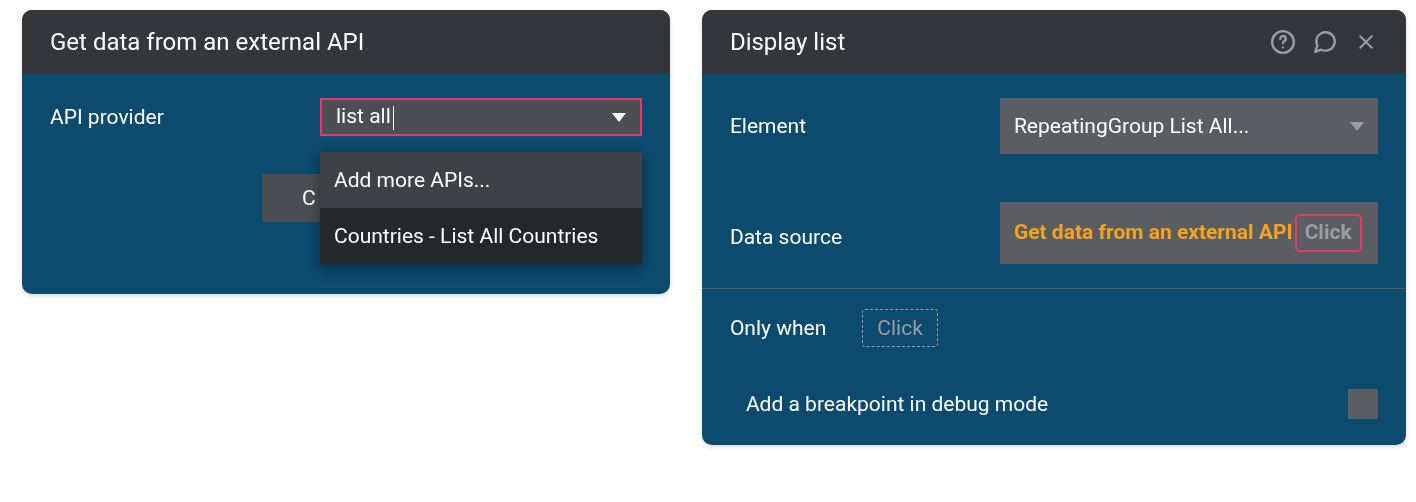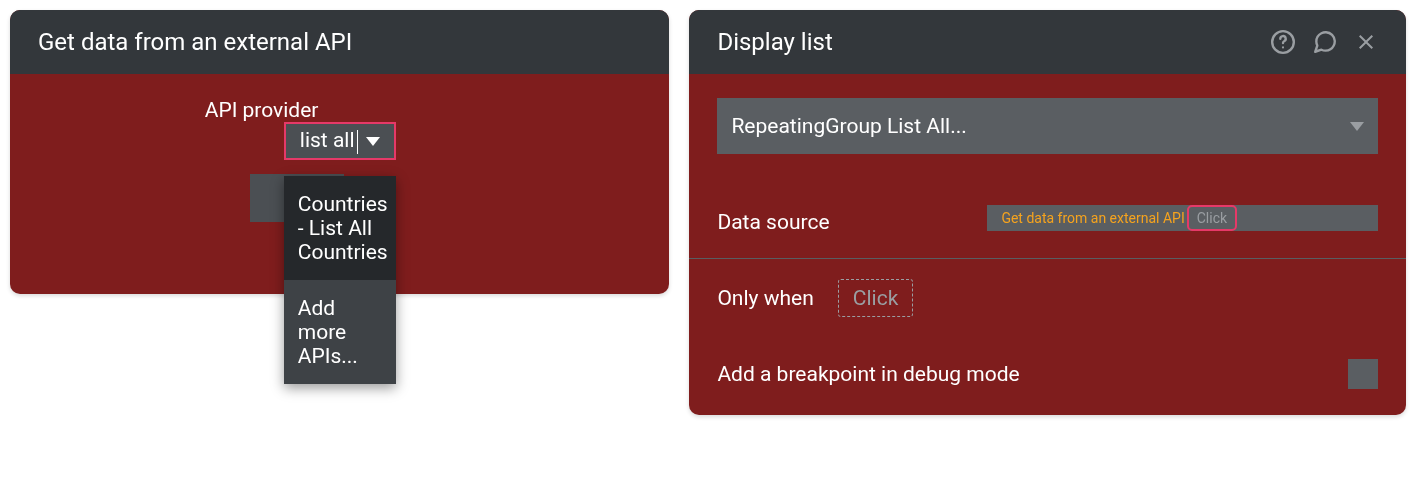--- a/index.html
+++ b/index.html
@@ -5,25 +5,26 @@
     * { box-sizing: border-box; margin: 0; padding: 0; }
     body {
       font-family: -apple-system, BlinkMacSystemFont, "Segoe UI", Roboto, "Helvetica Neue", Arial, sans-serif;
       background: #ffffff;
       padding: 10px;
       display: flex;
       gap: 20px;
       align-items: flex-start;
     }
     .panel {
-      background: #7f1d1d;
+      background: #0c4a6e;
       border-radius: 10px;
       overflow: visible;
       position: relative;
       box-shadow: 0 2px 4px rgba(0,0,0,0.15);
+      margin-left: 12px;
     }
     .panel-left { width: 680px; }
     .panel-right { width: 739px; }
     .panel-header {
       background: #33373b;
       color: #ffffff;
       font-size: 24px;
       font-weight: 400;
       padding: 18px 28px;
       display: flex;
@@ -126,24 +127,25 @@
       left: 240px;
       top: 100px;
       background: #4b4f53;
       color: #ffffff;
       font-size: 21px;
       padding: 12px 40px;
       z-index: 1;
     }
     .data-source-value {
       background: #5a5e62;
-      padding: 0 14px;
-      font-size: 14px;
+      padding: 12px 14px;
+      font-size: 21px;
       line-height: 1.6;
       flex: 1;
+      font-weight: bold;
     }
     .expr-text {
       color: #f5a31e;
     }
     .click-pill {
       display: inline-block;
       border: 2px solid #e63968;
       border-radius: 5px;
       color: #9a9ea2;
       padding: 0 8px;
@@ -156,32 +158,32 @@
       border-radius: 3px;
       color: #9a9ea2;
       padding: 6px 14px;
       font-size: 21px;
       cursor: pointer;
     }
     .only-when-row {
       display: flex;
       align-items: center;
       padding: 20px 28px;
-      gap: 24px;
+      gap: 36px;
       border-top: 1px solid #595d61;
     }
     .only-when-label {
       color: #ffffff;
       font-size: 21px;
     }
     .breakpoint-row {
       display: flex;
       align-items: center;
       justify-content: space-between;
-      padding: 22px 28px 26px 28px;
+      padding: 22px 28px 26px 44px;
     }
     .breakpoint-label {
       color: #ffffff;
       font-size: 21px;
     }
     .checkbox-square {
       width: 30px;
       height: 30px;
       background: #5a5e62;
       cursor: pointer;
@@ -206,30 +208,30 @@
 <div class="panel panel-left">
   <div class="panel-header">
     <span>Get data from an external API</span>
   </div>
   <div class="panel-body left-body">
 
     <div class="cancel-bg">
       <span>C</span>
     </div>
 
-    <div class="field-row" style="position:relative; z-index:5;flex-direction:column;">
+    <div class="field-row" style="position:relative; z-index:5;">
       <div class="field-label">API provider</div>
       <div class="field-input">
         <div class="select-box">
           <span class="select-text text-cursor">list all</span>
           <span class="caret-down"></span>
         </div>
         <div class="dropdown-menu">
+          <div class="dropdown-item secondary">Add more APIs...</div>
           <div class="dropdown-item">Countries - List All Countries</div>
-          <div class="dropdown-item secondary">Add more APIs...</div>
         </div>
       </div>
     </div>
 
   </div>
 </div>
 
 <div class="panel panel-right">
   <div class="panel-header">
     <span>Display list</span>
@@ -249,20 +251,21 @@
       <span class="header-icon">
         <svg width="24" height="24" viewBox="0 0 24 24" fill="#9a9ea2">
           <path d="M19 6.41 17.59 5 12 10.59 6.41 5 5 6.41 10.59 12 5 17.59 6.41 19 12 13.41 17.59 19 19 17.59 13.41 12z"></path>
         </svg>
       </span>
     </div>
   </div>
   <div class="panel-body">
 
     <div class="field-row">
+      <div class="field-label">Element</div>
       <div class="field-input">
         <div class="select-box-plain">
           <span class="select-text">RepeatingGroup List All...</span>
           <span class="caret-down muted"></span>
         </div>
       </div>
     </div>
 
     <div class="field-row" style="align-items:center;">
       <div class="field-label" style="padding-top:8px;">Data source</div>

